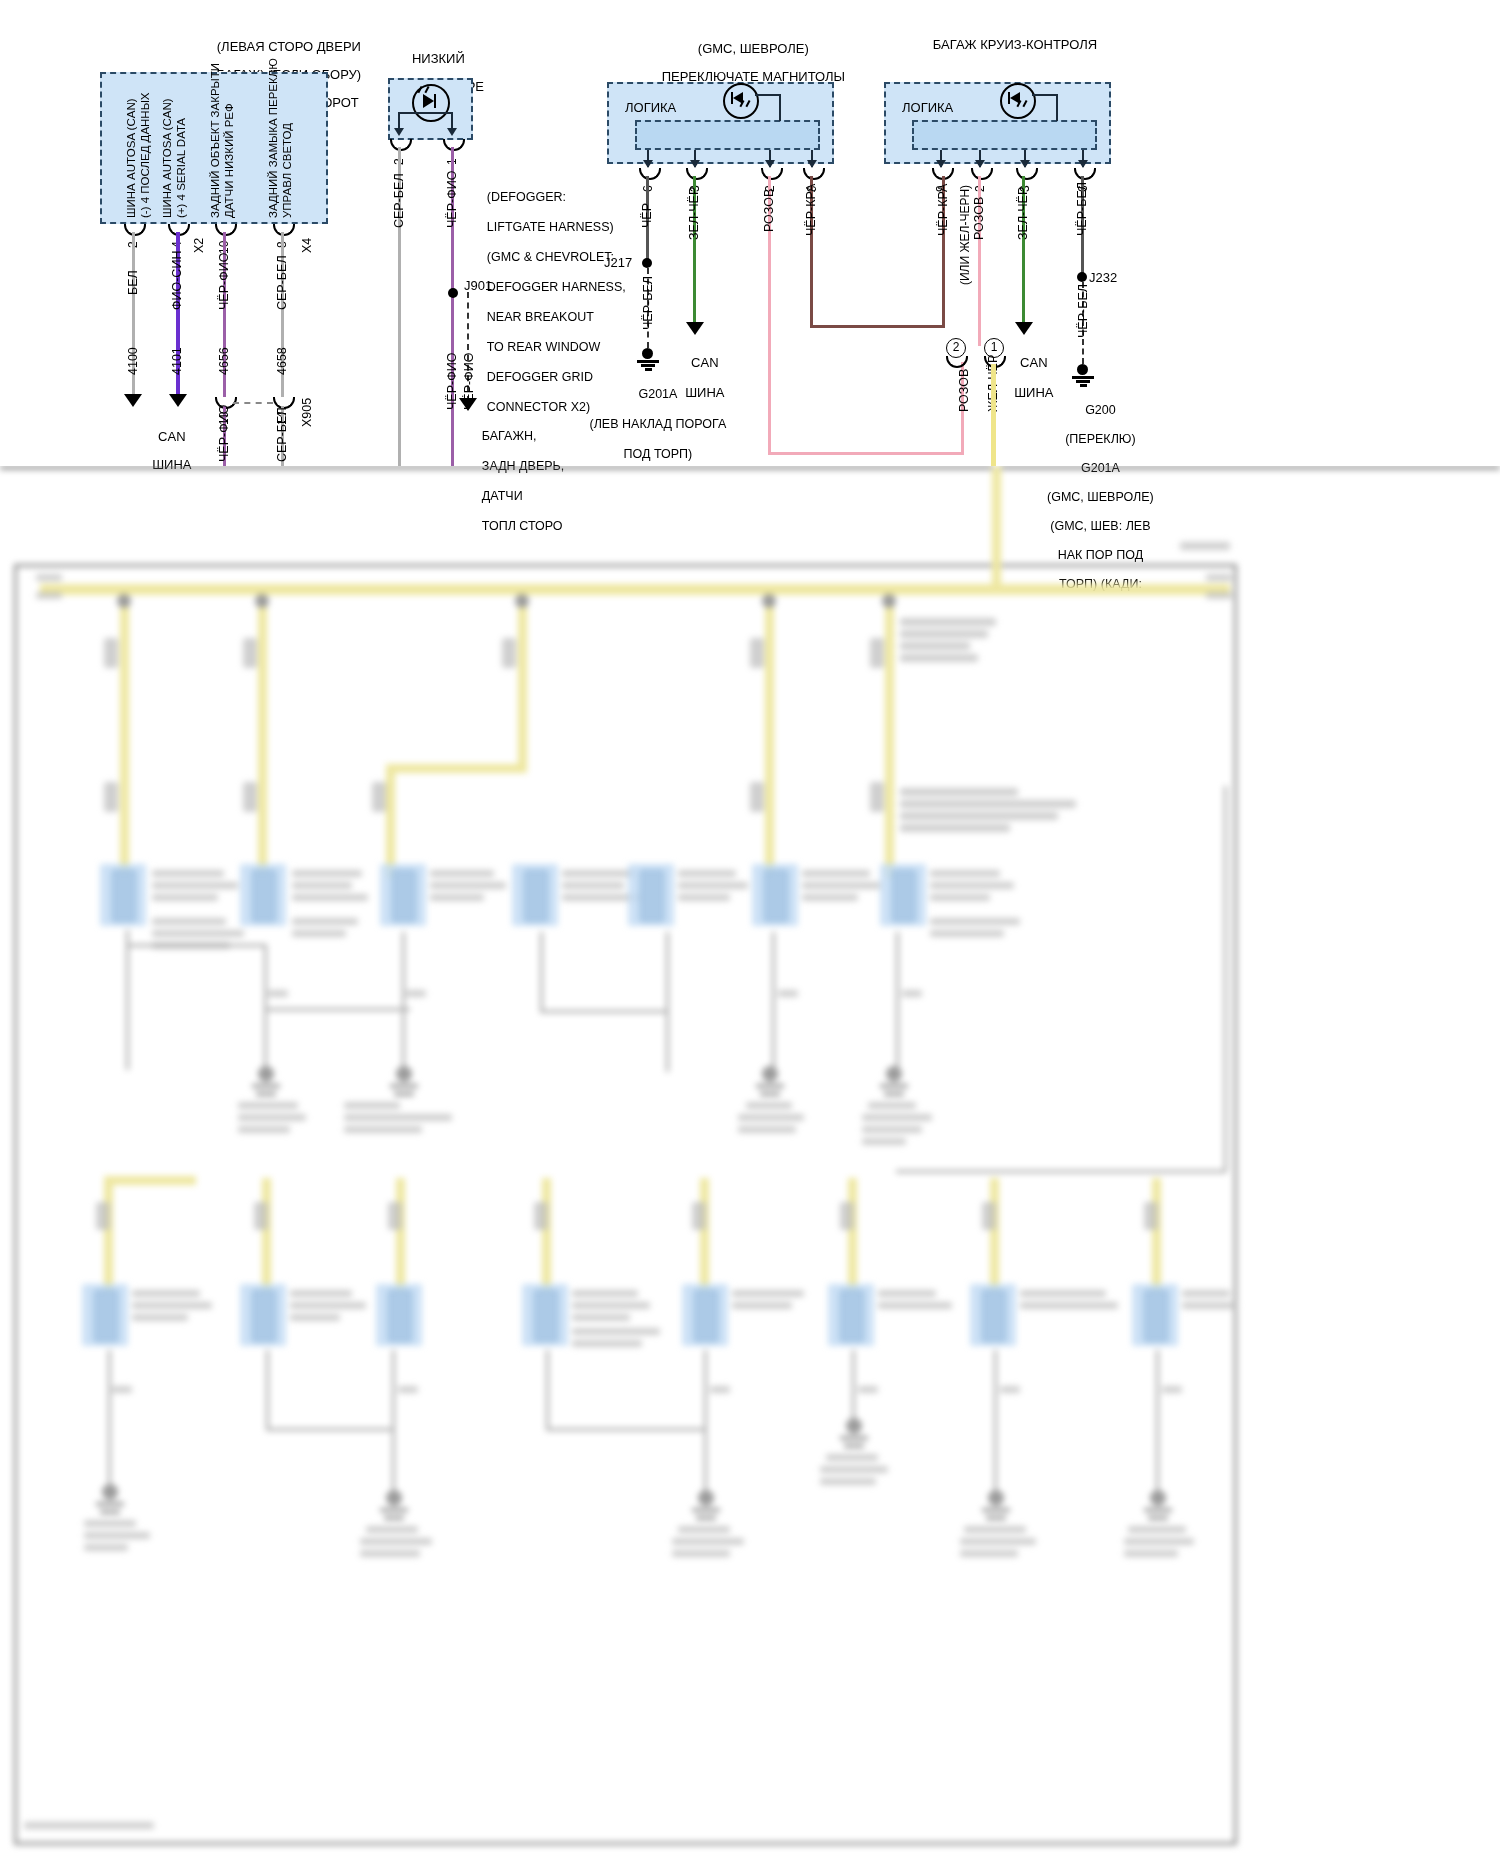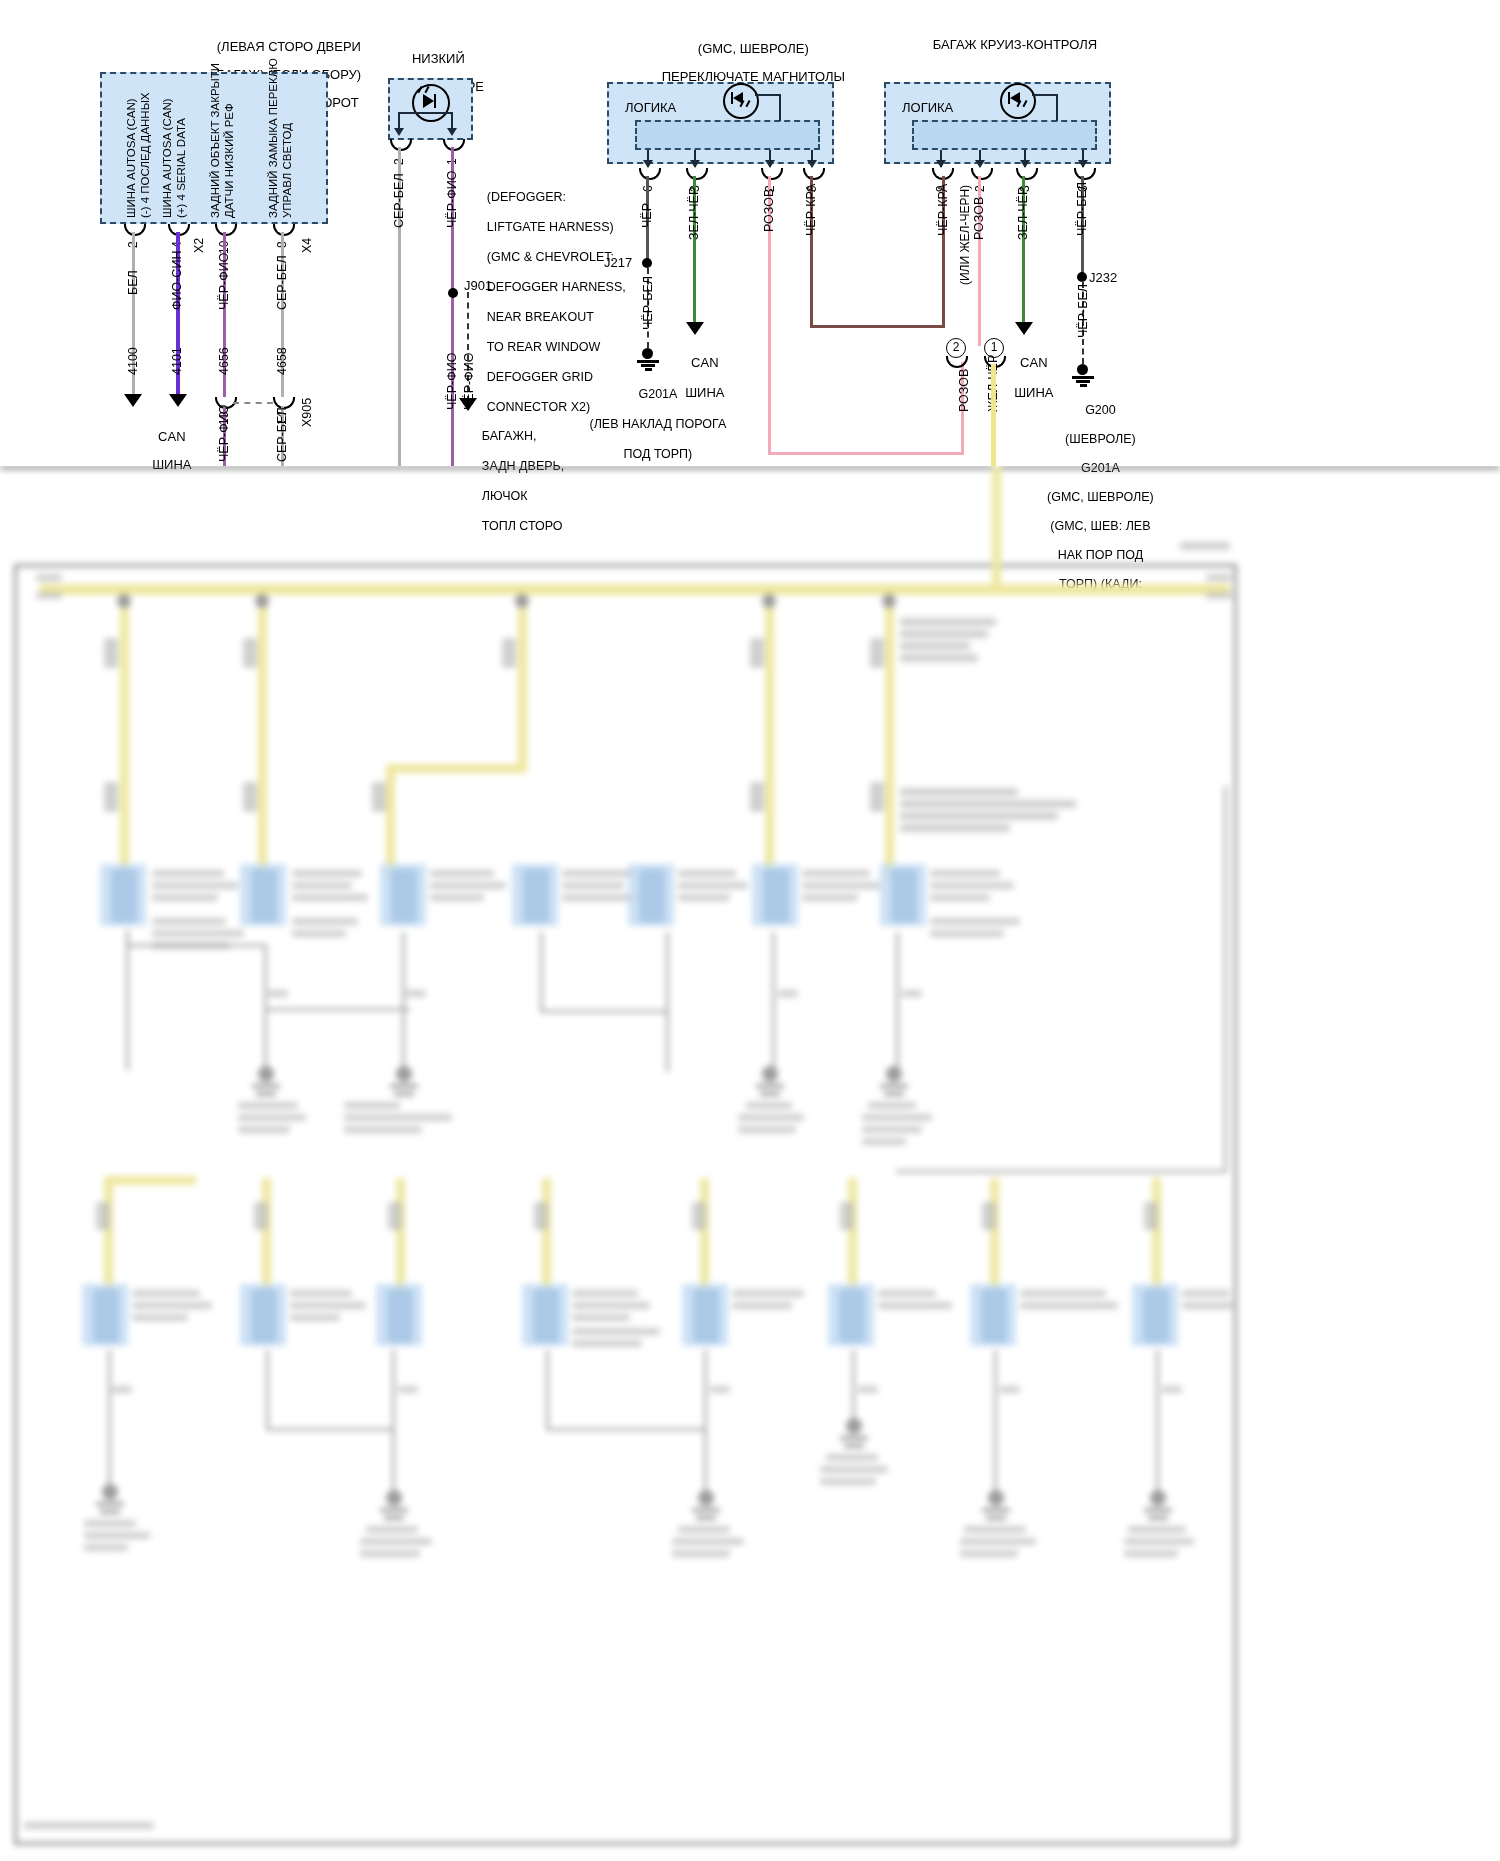--- a/index.html
+++ b/index.html
@@ -170,21 +170,21 @@
     <div class="txt" style="left:464px;top:279px;font-size:13px;">J901</div>
     <div class="dot" style="left:448px;top:288px;"></div>
     <div class="dashedv" style="left:467px;top:292px;height:110px;"></div>
     <div class="vtxt" style="left:445px;top:410px;">ЧЁР-ФИО</div>
     <div class="vtxt" style="left:462px;top:410px;">ЧЁР-ФИО</div>
     <div class="arrowdn" style="left:459px;top:398px;"></div>
 
     <div class="txt" style="left:461px;top:414px;font-size:12.5px;line-height:15px;">
       <span>БАГАЖН,</span><br>
       <span>ЗАДН ДВЕРЬ,</span><br>
-      <span>ЛЮЧОК</span><br>
+      <span>ДАТЧИ</span><br>
       <span>ТОПЛ СТОРО</span>
     </div>
 
     <div class="txt c" style="left:600px;top:28px;width:285px;font-size:13px;">
       <span>(GMC, ШЕВРОЛЕ)</span><br>
       <span>ПЕРЕКЛЮЧАТЕ МАГНИТОЛЫ</span><br>
       <span>РУЛЕВЫМ КОЛЕСОМ</span>
     </div>
     <div class="mod" style="left:607px;top:82px;width:227px;height:82px;"></div>
     <div class="modinner" style="left:635px;top:120px;width:185px;height:30px;"></div>
@@ -304,21 +304,21 @@
     <div class="dashedv" style="left:1082px;top:282px;height:82px;"></div>
     <div class="vtxt" style="left:1076px;top:338px;">ЧЁР-БЕЛ</div>
     <div class="grnd" style="left:1072px;top:364px;">
       <div class="gb"></div>
         <div class="g1"></div>
         <div class="g2"></div>
         <div class="g3"></div>
     </div>
     <div class="txt c" style="left:1000px;top:388px;width:180px;font-size:12.5px;line-height:14.5px;">
       <span>G200</span><br>
-      <span>(ШЕВРОЛЕ)</span><br>
+      <span>(ПЕРЕКЛЮ)</span><br>
       <span>G201A</span><br>
       <span>(GMC, ШЕВРОЛЕ)</span><br>
       <span>(GMC, ШЕВ: ЛЕВ</span><br>
       <span>НАК ПОР ПОД</span><br>
       <span>ТОРП) (КАДИ:</span>
     </div>
 
     <div class="ocirc" style="left:946px;top:338px;">2</div>
     <div class="ocirc" style="left:984px;top:338px;">1</div>
     <div class="cup" style="left:946px;top:356px;"></div>

